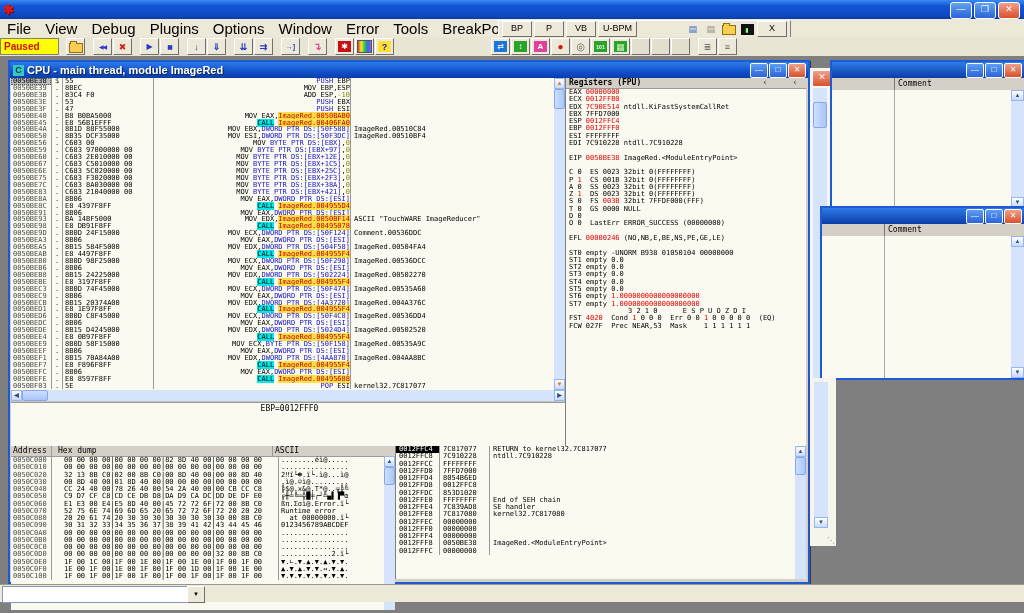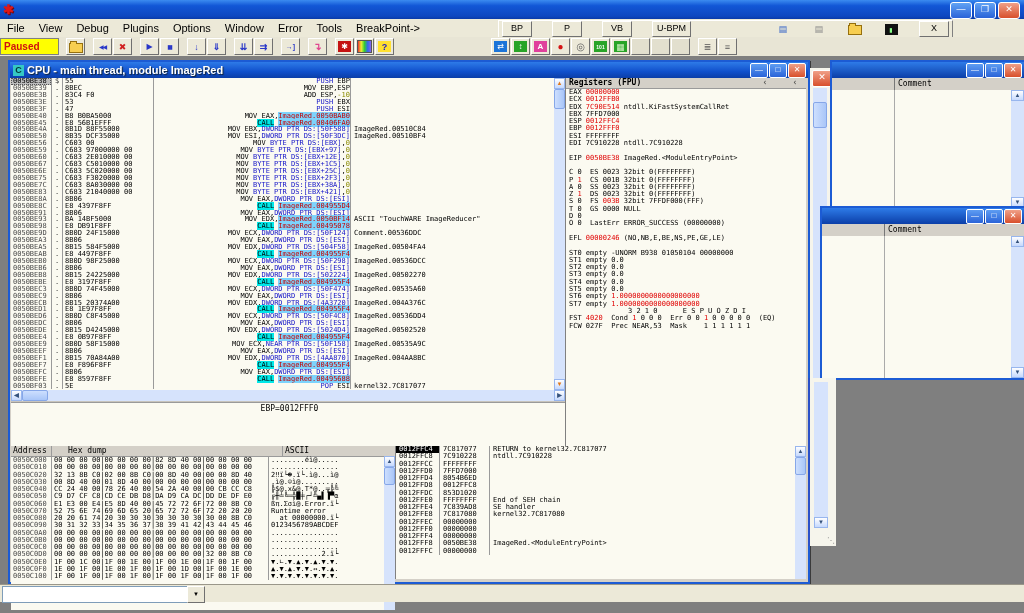--- a/index.html
+++ b/index.html
@@ -8,23 +8,23 @@
   
   .titlebar{position:absolute;left:0;top:0;width:1024px;height:19px;
     background:linear-gradient(180deg,#3B8BF0 0%,#1257D6 30%,#0E47C0 85%,#0A3AA8 100%);display:flex;align-items:center;}
   .app-icon{color:#E01818;font-size:13px;font-weight:bold;margin-left:3px;line-height:13px;text-shadow:1px 1px 0 #7a0505;}
   .winbtns{position:absolute;right:4px;top:2px;display:flex;gap:2px;}
   .wb{width:20px;height:15px;border:1px solid #fff;border-radius:3px;color:#fff;font-size:9px;line-height:13px;
     text-align:center;background:linear-gradient(#61A3F4,#2A63D8);}
   .wb.close{background:linear-gradient(#F0A088,#D8502C);}
   
   .menubar{position:absolute;left:0;top:19px;width:1024px;height:18px;background:#ECE9D8;border-bottom:1px solid #C9C6B8;display:flex;align-items:center;}
-  .menu-item{font-size:11px;color:#000;padding:1px 7px;}
+  .menu-item{font-size:15px;color:#000;padding:1px 7px;}
   .plugin-bar{position:absolute;left:498px;top:1px;height:16px;display:flex;align-items:center;background:#ECE9D8;
-    border:1px solid #fff;border-right-color:#808080;border-bottom-color:#808080;padding:0 2px;gap:18px;}
+    border:1px solid #fff;border-right-color:#808080;border-bottom-color:#808080;padding:0 2px;}
   .pb-btn{height:14px;min-width:20px;margin:0 1px;padding:0 4px;font-size:9px;line-height:13px;text-align:center;background:#ECE9D8;
     border:1px solid #fff;border-right-color:#707070;border-bottom-color:#707070;}
   .pb-spacer{width:46px;}
   .pb-icon{width:16px;height:14px;margin:0 1px;display:flex;align-items:center;justify-content:center;}
   
   .toolbar{position:absolute;left:0;top:37px;width:1024px;height:19px;background:#E8E5D5;border-bottom:1px solid #9a978a;display:flex;align-items:center;}
   .paused{width:54px;height:15px;background:#FFFF00;color:#D01010;font-weight:bold;font-size:10px;line-height:15px;padding-left:3px;border:1px solid #808080;}
   .tgroup{display:flex;margin-left:7px;}
   .tbtn{width:17px;height:15px;margin-right:1px;background:#ECE9D8;border:1px solid #fff;border-right-color:#707070;border-bottom-color:#707070;
     display:flex;align-items:center;justify-content:center;overflow:hidden;}
@@ -52,21 +52,21 @@
   
   .disasm{left:0;top:0;width:543px;height:312px;}
   .drow{display:flex;height:6.93px;line-height:6.95px;white-space:pre;}
   .d-addr{width:38px;padding-left:2px;color:#4a4a4a;}
   .d-mark{width:10px;border-left:1px solid #9a9a9a;text-align:center;color:#333;}
   .d-bytes{width:88px;border-left:1px solid #9a9a9a;padding-left:2px;}
   .d-ins{width:194px;border-left:1px solid #9a9a9a;padding-left:2px;text-align:right;}
   .d-cmt{flex:1;border-left:1px solid #9a9a9a;padding-left:3px;}
   .drow.sel .d-addr{background:#BDBDBD;color:#000;outline:1px dotted #555;outline-offset:-1px;}
   .seg-k{color:#1414C8;} .seg-g{color:#8A8A00;}
-  .seg-y{background:#7dd3fc;color:#C40000;} .seg-cy{background:#00E8E8;color:#000;}
+  .seg-y{background:#fde047;color:#C40000;} .seg-cy{background:#00E8E8;color:#000;}
   
   .vsb{position:absolute;width:11px;background:#D6E3FC;}
   .sbb{position:absolute;left:0;width:11px;height:11px;background:linear-gradient(#FEFEFF,#C6D9FD);border:1px solid #98B6EE;
     box-sizing:border-box;color:#E07818;font-size:6px;line-height:9px;text-align:center;font-weight:bold;}
   .vsb .thumb{position:absolute;left:0;width:11px;background:linear-gradient(90deg,#CDDFFE,#A9C6F8);border:1px solid #86A7E8;box-sizing:border-box;border-radius:2px;}
   .blue .sbb{color:#35527C;}
   .hsb{position:absolute;left:0;top:312px;width:554px;height:11px;background:#D6E3FC;}
   .hsb .sbb{top:0;font-size:6px;color:#35527C;}
   .hsb .hthumb{position:absolute;top:0;left:11px;width:26px;height:11px;background:linear-gradient(#CDDFFE,#A9C6F8);border:1px solid #86A7E8;box-sizing:border-box;border-radius:2px;}
   
@@ -75,24 +75,24 @@
   
   .regs{left:554px;top:0;width:240px;height:368px;border-left:1px solid #808080;}
   .regs-head{height:10px;background:#D4D0C8;border-bottom:1px solid #9a9a9a;font-size:8px;font-weight:bold;
     font-family:"DejaVu Sans Mono",monospace;padding-left:3px;position:relative;line-height:10px;}
   .rh-btn{position:absolute;top:0;width:14px;text-align:center;font-weight:normal;color:#333;}
   .rline{height:7.3px;line-height:7.35px;white-space:pre;padding-left:3px;}
   .seg-r{color:#E00000;}
   
   .dump{left:0;top:368px;width:384px;height:164px;}
   .dump-head{display:flex;height:10px;background:#D4D0C8;border-bottom:1px solid #9a9a9a;font-size:8px;font-family:"DejaVu Sans Mono",monospace;line-height:10px;}
-  .dh-addr{width:38px;padding-left:2px;} .dh-hex{width:214px;border-left:1px solid #9a9a9a;padding-left:16px;} .dh-ascii{flex:1;border-left:1px solid #9a9a9a;padding-left:2px;}
+  .dh-addr{width:38px;padding-left:2px;} .dh-hex{width:214px;border-left:1px solid #9a9a9a;padding-left:6px;} .dh-ascii{flex:1;border-left:1px solid #9a9a9a;padding-left:2px;}
   .durow{display:flex;height:7.25px;line-height:7.3px;white-space:pre;}
   .du-addr{width:38px;padding-left:2px;color:#4a4a4a;}
-  .du-hex{width:214px;border-left:1px solid #9a9a9a;padding-left:2px;}
+  .du-hex{width:214px;border-left:1px solid #9a9a9a;padding-left:12px;}
   .du-ascii{flex:1;border-left:1px solid #9a9a9a;padding-left:2px;}
   
   .stack{left:384px;top:368px;width:410px;height:133px;border-left:1px solid #808080;}
   .srow{display:flex;height:7.25px;line-height:7.3px;white-space:pre;}
   .s-addr{width:40px;padding-left:3px;}
   .s-val{width:46px;border-left:1px solid #9a9a9a;padding-left:3px;}
   .s-cmt{flex:1;border-left:1px solid #9a9a9a;padding-left:3px;}
   .srow.sel .s-addr{background:#000;color:#fff;}
   
   .subwin{position:absolute;background:#D4D0C8;border:2px solid #1C5BD4;}
@@ -308,21 +308,21 @@
             <div class="drow"><span class="d-addr">0050BEB8</span><span class="d-mark">.</span><span class="d-bytes">8B15 24225000</span><span class="d-ins"><span>MOV EDX,</span><span class="seg-k">DWORD PTR DS:[502224]</span></span><span class="d-cmt">ImageRed.00502270</span></div>
             <div class="drow"><span class="d-addr">0050BEBE</span><span class="d-mark">.</span><span class="d-bytes">E8 3197F8FF</span><span class="d-ins"><span class="seg-cy">CALL</span><span> </span><span class="seg-y">ImageRed.004955F4</span></span><span class="d-cmt"></span></div>
             <div class="drow"><span class="d-addr">0050BEC3</span><span class="d-mark">.</span><span class="d-bytes">8B0D 74F45000</span><span class="d-ins"><span>MOV ECX,</span><span class="seg-k">DWORD PTR DS:[50F474]</span></span><span class="d-cmt">ImageRed.00535A60</span></div>
             <div class="drow"><span class="d-addr">0050BEC9</span><span class="d-mark">.</span><span class="d-bytes">8B06</span><span class="d-ins"><span>MOV EAX,</span><span class="seg-k">DWORD PTR DS:[ESI]</span></span><span class="d-cmt"></span></div>
             <div class="drow"><span class="d-addr">0050BECB</span><span class="d-mark">.</span><span class="d-bytes">8B15 20374A00</span><span class="d-ins"><span>MOV EDX,</span><span class="seg-k">DWORD PTR DS:[4A3720]</span></span><span class="d-cmt">ImageRed.004A376C</span></div>
             <div class="drow"><span class="d-addr">0050BED1</span><span class="d-mark">.</span><span class="d-bytes">E8 1E97F8FF</span><span class="d-ins"><span class="seg-cy">CALL</span><span> </span><span class="seg-y">ImageRed.004955F4</span></span><span class="d-cmt"></span></div>
             <div class="drow"><span class="d-addr">0050BED6</span><span class="d-mark">.</span><span class="d-bytes">8B0D C8F45000</span><span class="d-ins"><span>MOV ECX,</span><span class="seg-k">DWORD PTR DS:[50F4C8]</span></span><span class="d-cmt">ImageRed.00536DD4</span></div>
             <div class="drow"><span class="d-addr">0050BEDC</span><span class="d-mark">.</span><span class="d-bytes">8B06</span><span class="d-ins"><span>MOV EAX,</span><span class="seg-k">DWORD PTR DS:[ESI]</span></span><span class="d-cmt"></span></div>
             <div class="drow"><span class="d-addr">0050BEDE</span><span class="d-mark">.</span><span class="d-bytes">8B15 D4245000</span><span class="d-ins"><span>MOV EDX,</span><span class="seg-k">DWORD PTR DS:[5024D4]</span></span><span class="d-cmt">ImageRed.00502520</span></div>
             <div class="drow"><span class="d-addr">0050BEE4</span><span class="d-mark">.</span><span class="d-bytes">E8 0B97F8FF</span><span class="d-ins"><span class="seg-cy">CALL</span><span> </span><span class="seg-y">ImageRed.004955F4</span></span><span class="d-cmt"></span></div>
-            <div class="drow"><span class="d-addr">0050BEE9</span><span class="d-mark">.</span><span class="d-bytes">8B0D 58F15000</span><span class="d-ins"><span>MOV ECX,</span><span class="seg-k">NEAR PTR DS:[50F158]</span></span><span class="d-cmt">ImageRed.00535A9C</span></div>
+            <div class="drow"><span class="d-addr">0050BEE9</span><span class="d-mark">.</span><span class="d-bytes">8B0D 58F15000</span><span class="d-ins"><span>MOV ECX,</span><span class="seg-k">BYTE PTR DS:[50F158]</span></span><span class="d-cmt">ImageRed.00535A9C</span></div>
             <div class="drow"><span class="d-addr">0050BEEF</span><span class="d-mark">.</span><span class="d-bytes">8B06</span><span class="d-ins"><span>MOV EAX,</span><span class="seg-k">DWORD PTR DS:[ESI]</span></span><span class="d-cmt"></span></div>
             <div class="drow"><span class="d-addr">0050BEF1</span><span class="d-mark">.</span><span class="d-bytes">8B15 70A84A00</span><span class="d-ins"><span>MOV EDX,</span><span class="seg-k">DWORD PTR DS:[4AA870]</span></span><span class="d-cmt">ImageRed.004AA8BC</span></div>
             <div class="drow"><span class="d-addr">0050BEF7</span><span class="d-mark">.</span><span class="d-bytes">E8 F896F8FF</span><span class="d-ins"><span class="seg-cy">CALL</span><span> </span><span class="seg-y">ImageRed.004955F4</span></span><span class="d-cmt"></span></div>
             <div class="drow"><span class="d-addr">0050BEFC</span><span class="d-mark">.</span><span class="d-bytes">8B06</span><span class="d-ins"><span>MOV EAX,</span><span class="seg-k">DWORD PTR DS:[ESI]</span></span><span class="d-cmt"></span></div>
             <div class="drow"><span class="d-addr">0050BEFE</span><span class="d-mark">.</span><span class="d-bytes">E8 8597F8FF</span><span class="d-ins"><span class="seg-cy">CALL</span><span> </span><span class="seg-y">ImageRed.00495688</span></span><span class="d-cmt"></span></div>
             <div class="drow"><span class="d-addr">0050BF03</span><span class="d-mark">.</span><span class="d-bytes">5E</span><span class="d-ins"><span class="seg-k">POP</span><span> ESI</span></span><span class="d-cmt">kernel32.7C817077</span></div>
           </div>
         <div class="vsb" style="left:543px;top:0;height:312px;">
           <div class="sbb" style="top:0;">▲</div>
           <div class="thumb" style="top:11px;height:20px;"></div>

